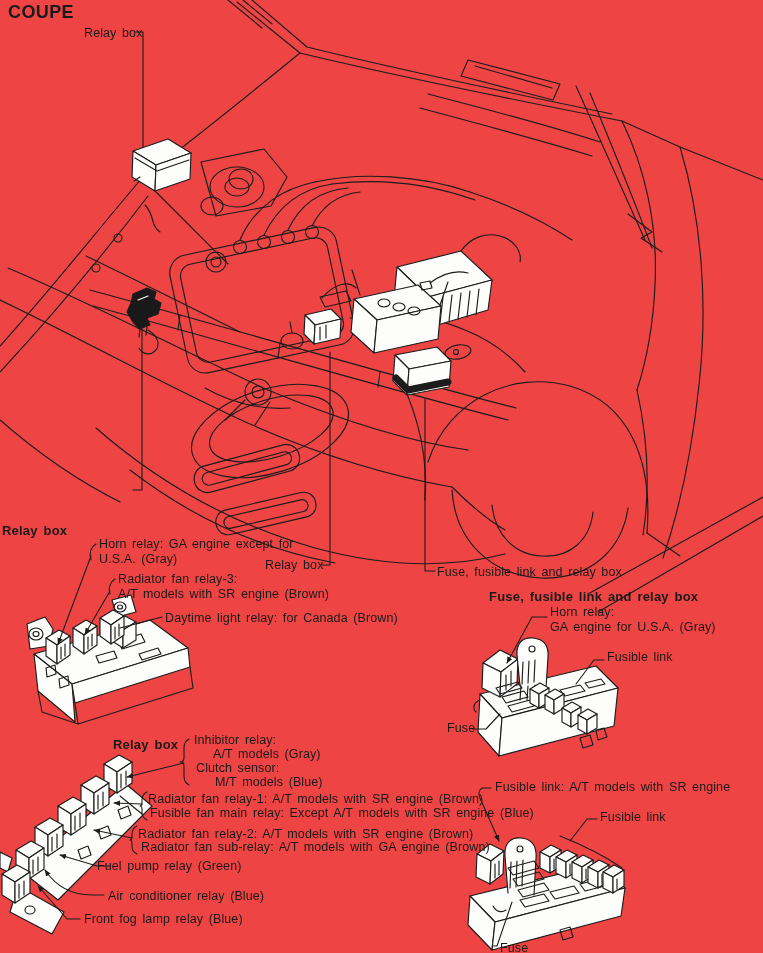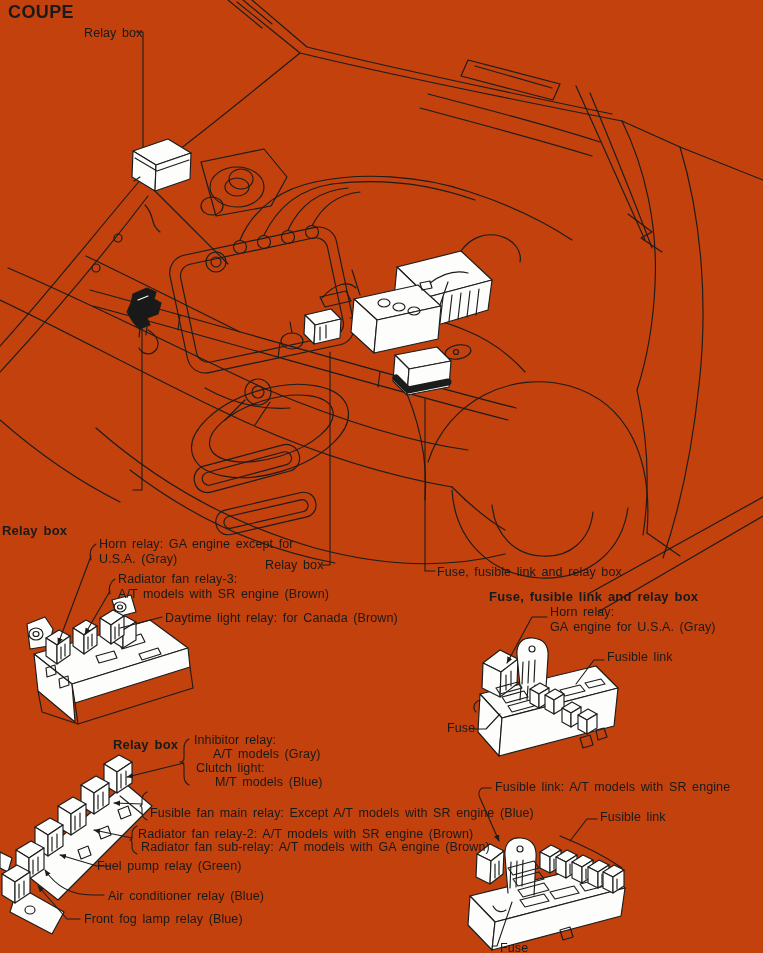--- a/index.html
+++ b/index.html
@@ -1,18 +1,18 @@
 <!DOCTYPE html>
 <html><head>
 <meta charset="utf-8">
 <style>
   html,body { margin:0; padding:0; background:#fdfdfc; }
   .page {
     position:relative; width:763px; height:953px; overflow:hidden;
-    background:#c2410c; font-family:"Liberation Sans", sans-serif;
+    background:#ef4444; font-family:"Liberation Sans", sans-serif;
   }
   .page svg { position:absolute; left:0; top:0; }
   .lbl {
     position:absolute;
     font:12.5px/14.5px "Liberation Sans", sans-serif;
     color:#1a1a1a;
     white-space:pre-line;
     word-spacing:2px;
     letter-spacing:0.1px;
   }
@@ -392,23 +392,24 @@
 GA engine for U.S.A. (Gray)</div>
 
 <div class="lbl" style="left:607px;top:650px">Fusible link</div>
 
 <div class="lbl" style="left:447px;top:721px">Fuse</div>
 
 <div class="lbl heading" style="left:113px;top:738px">Relay box</div>
 
 <div class="lbl" style="left:194px;top:733px">Inhibitor relay:</div>
 <div class="lbl" style="left:213px;top:747px">A/T models (Gray)</div>
-<div class="lbl" style="left:196px;top:761px">Clutch light:</div>
+<div class="lbl" style="left:196px;top:761px">Clutch sensor:</div>
 <div class="lbl" style="left:215px;top:775px">M/T models (Blue)</div>
 
+<div class="lbl" style="left:148px;top:792px">Radiator fan relay-1: A/T models with SR engine (Brown)</div>
 <div class="lbl" style="left:150px;top:806px">Fusible fan main relay: Except A/T models with SR engine (Blue)</div>
 <div class="lbl" style="left:138px;top:827px">Radiator fan relay-2: A/T models with SR engine (Brown)</div>
 <div class="lbl" style="left:141px;top:840px">Radiator fan sub-relay: A/T models with GA engine (Brown)</div>
 <div class="lbl" style="left:97px;top:859px">Fuel pump relay (Green)</div>
 <div class="lbl" style="left:108px;top:889px">Air conditioner relay (Blue)</div>
 <div class="lbl" style="left:84px;top:912px">Front fog lamp relay (Blue)</div>
 
 <div class="lbl" style="left:495px;top:780px">Fusible link: A/T models with SR engine</div>
 <div class="lbl" style="left:600px;top:810px">Fusible link</div>
 <div class="lbl" style="left:500px;top:941px">Fuse</div>

